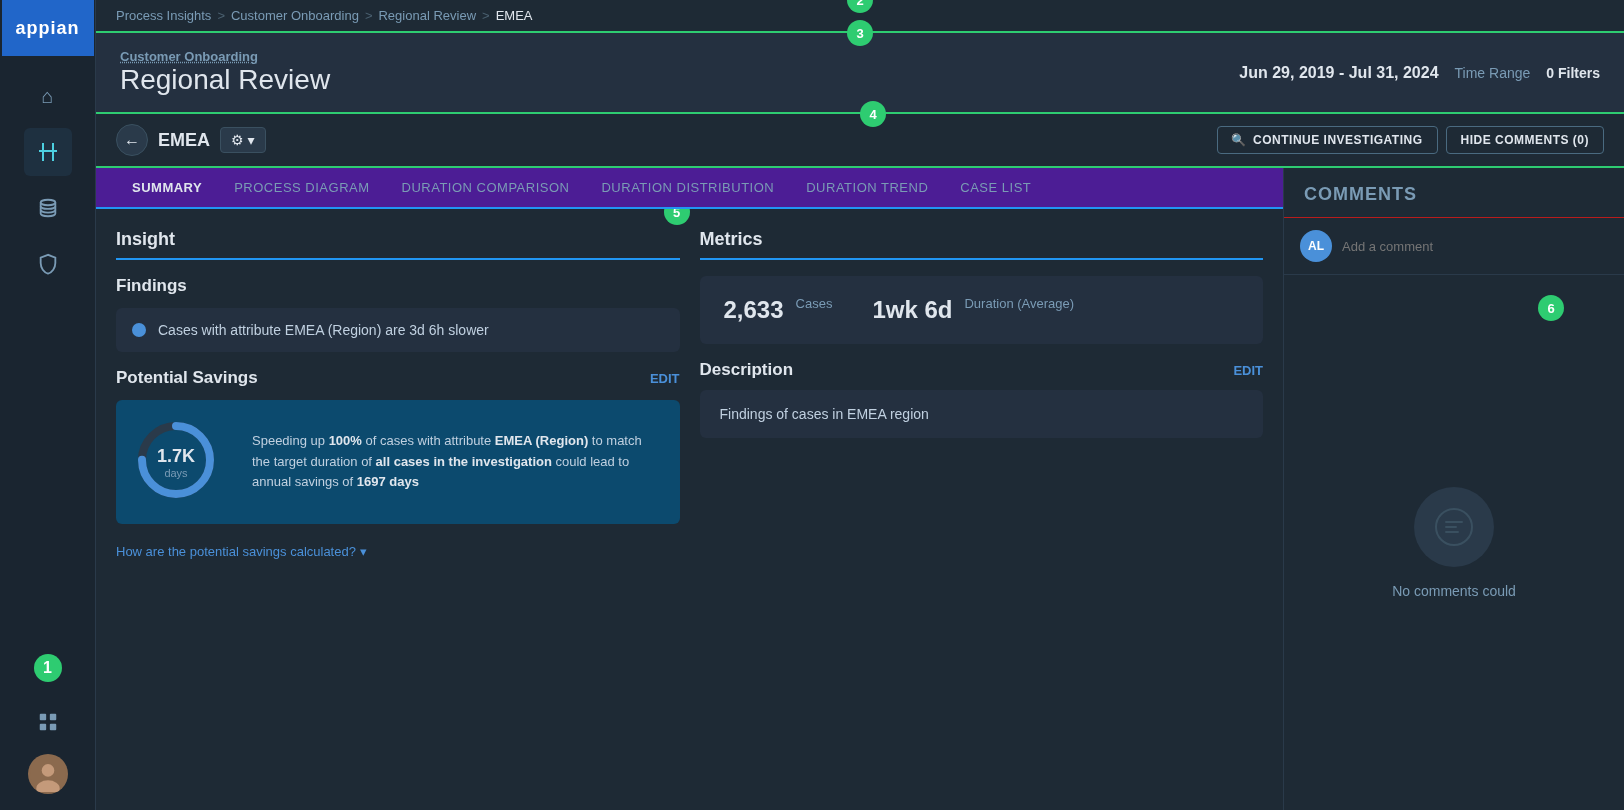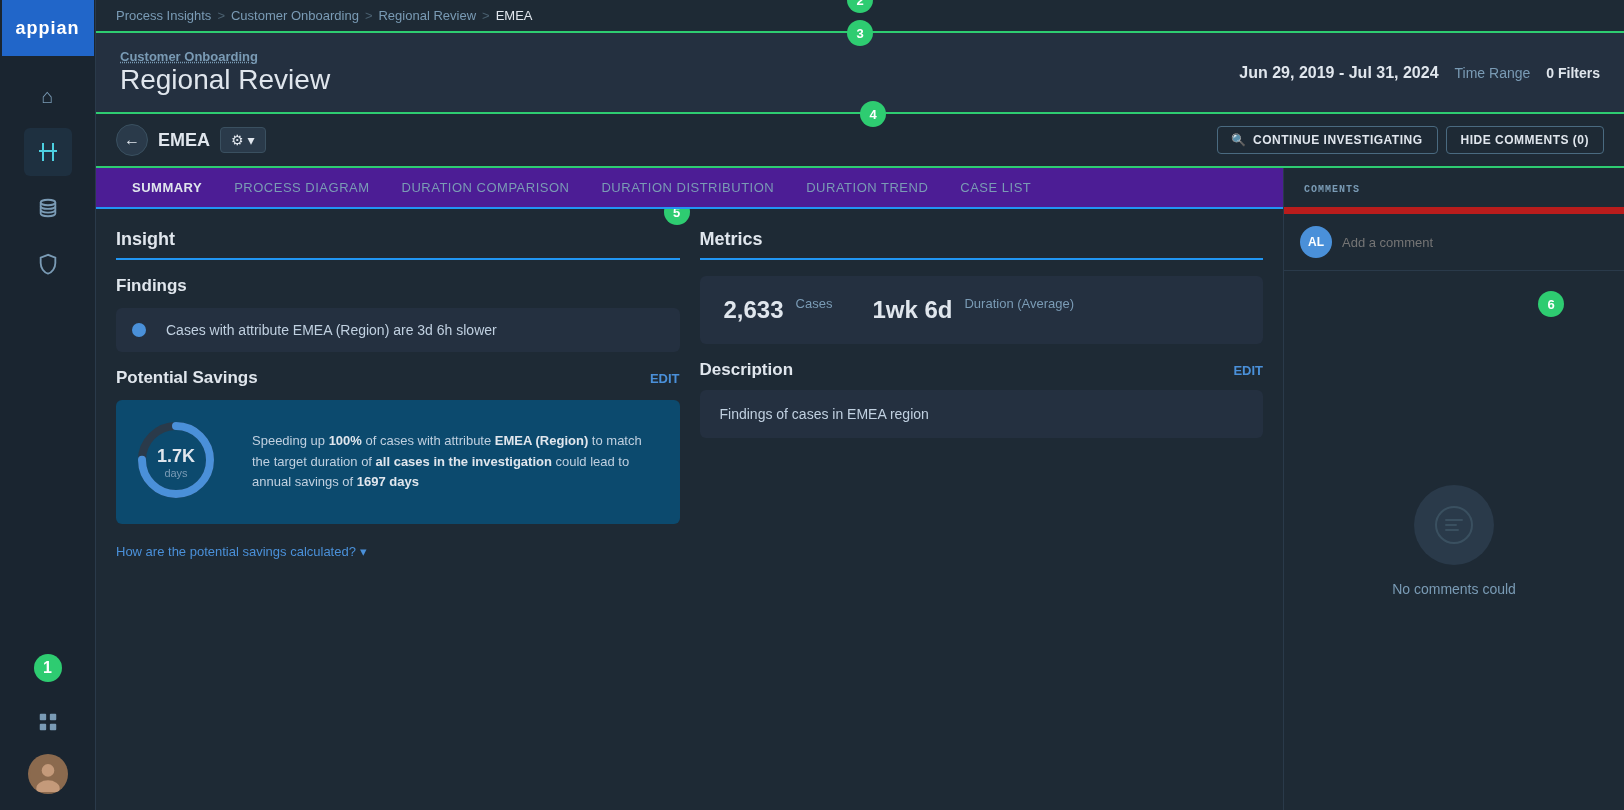--- a/index.html
+++ b/index.html
@@ -311,21 +311,21 @@
 
     
     .findings-section { }
     .findings-label { font-size: 17px; font-weight: 700; color: #e0e6ed; margin-bottom: 12px; }
     .finding-item {
       background: #243040;
       border-radius: 6px;
       padding: 14px 16px;
       display: flex;
       align-items: center;
-      gap: 20px;
+      gap: 12px;
       font-size: 14px;
       color: #c0d0e0;
     }
     .finding-dot {
       width: 14px;
       height: 14px;
       border-radius: 50%;
       background: #4a90d9;
       flex-shrink: 0;
     }
@@ -409,27 +409,26 @@
     
     .comments-panel {
       width: 340px;
       background: #1e2a35;
       display: flex;
       flex-direction: column;
       flex-shrink: 0;
     }
     .comments-header {
       padding: 16px 20px 12px;
-      font-size: 10px;
+      font-size: 18px;
       font-weight: 700;
       letter-spacing: 1px;
       color: #7a9bb5;
       text-transform: uppercase;
-      border-bottom: 7px solid #b91c1c;
-      font-family: Liberation Mono, monospace;
+      border-bottom: 1px solid #b91c1c;
     }
     .comments-input-area {
       padding: 12px 16px;
       display: flex;
       align-items: center;
       gap: 10px;
       border-bottom: 1px solid #2a3a4a;
     }
     .comment-avatar {
       width: 32px;

